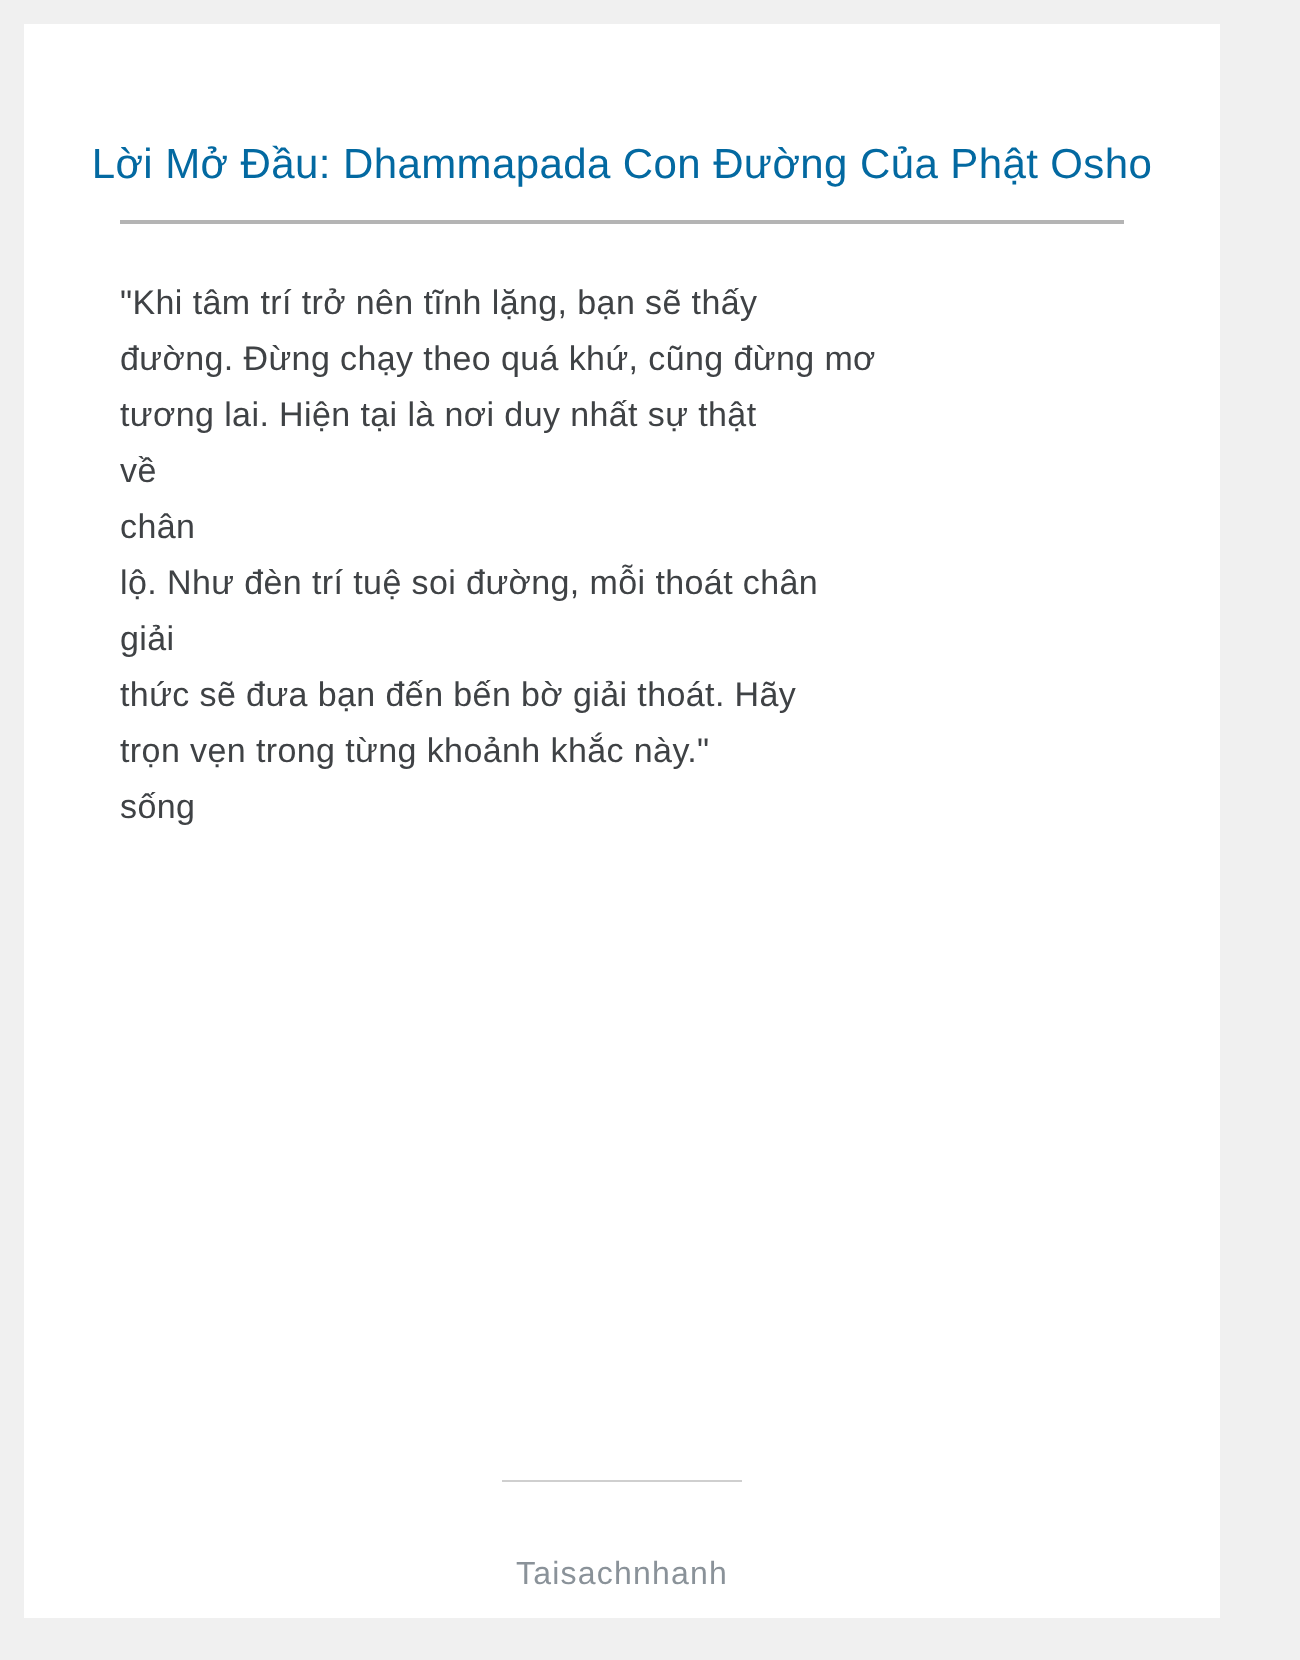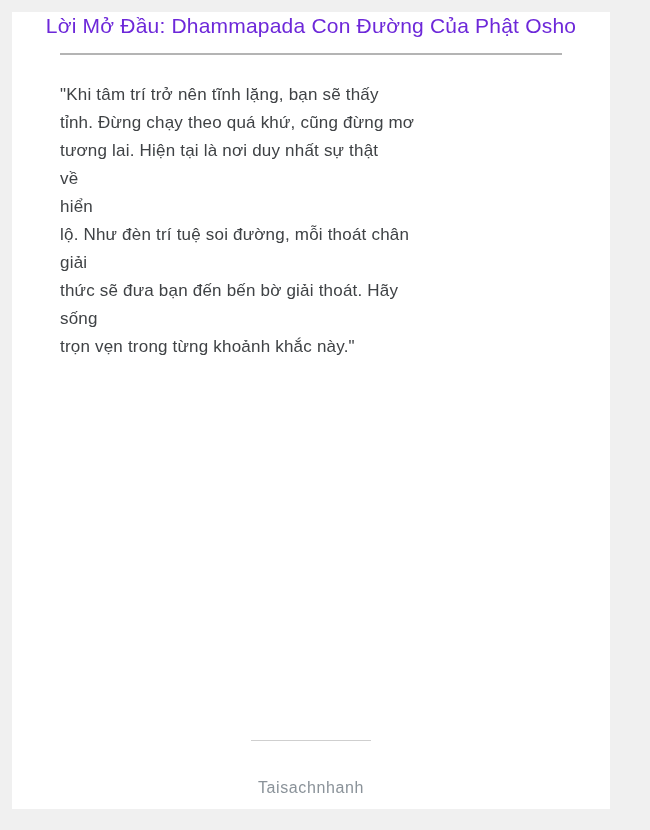--- a/index.html
+++ b/index.html
@@ -17,25 +17,26 @@
   .page-card {
     position: absolute;
     left: 12px;
     top: 12px;
     width: 598px;
     height: 797px;
     background: #ffffff;
   }
   .page-title {
     margin: 0;
+    padding-top: 57px;
     text-align: center;
     font-size: 21px;
     font-weight: normal;
     letter-spacing: 0.2px;
-    color: #6d28d9;
+    color: #0369a1;
     line-height: 28px;
   }
   .title-rule {
     width: 502px;
     height: 0;
     margin: 13px auto 0 auto;
     border: none;
     border-top: 2px solid #b4b4b4;
   }
   .quote-block {
@@ -74,29 +75,29 @@
 <body>
 
 <div class="page-card">
 
   <h1 class="page-title">Lời Mở Đầu: Dhammapada Con Đường Của Phật Osho</h1>
 
   <hr class="title-rule">
 
   <div class="quote-block">
     <div class="quote-line">"Khi tâm trí trở nên tĩnh lặng, bạn sẽ thấy</div>
-    <div class="quote-line">tỉnh. Đừng chạy theo quá khứ, cũng đừng mơ</div>
+    <div class="quote-line">đường. Đừng chạy theo quá khứ, cũng đừng mơ</div>
     <div class="quote-line">tương lai. Hiện tại là nơi duy nhất sự thật</div>
     <div class="quote-line">về</div>
-    <div class="quote-line">hiển</div>
+    <div class="quote-line">chân</div>
     <div class="quote-line">lộ. Như đèn trí tuệ soi đường, mỗi thoát chân</div>
     <div class="quote-line">giải</div>
     <div class="quote-line">thức sẽ đưa bạn đến bến bờ giải thoát. Hãy</div>
+    <div class="quote-line">trọn vẹn trong từng khoảnh khắc này."</div>
     <div class="quote-line">sống</div>
-    <div class="quote-line">trọn vẹn trong từng khoảnh khắc này."</div>
   </div>
 
   <div class="page-footer">
     <hr class="footer-rule">
     <div class="footer-text">Taisachnhanh</div>
   </div>
 
 </div>
 
 </body></html>

